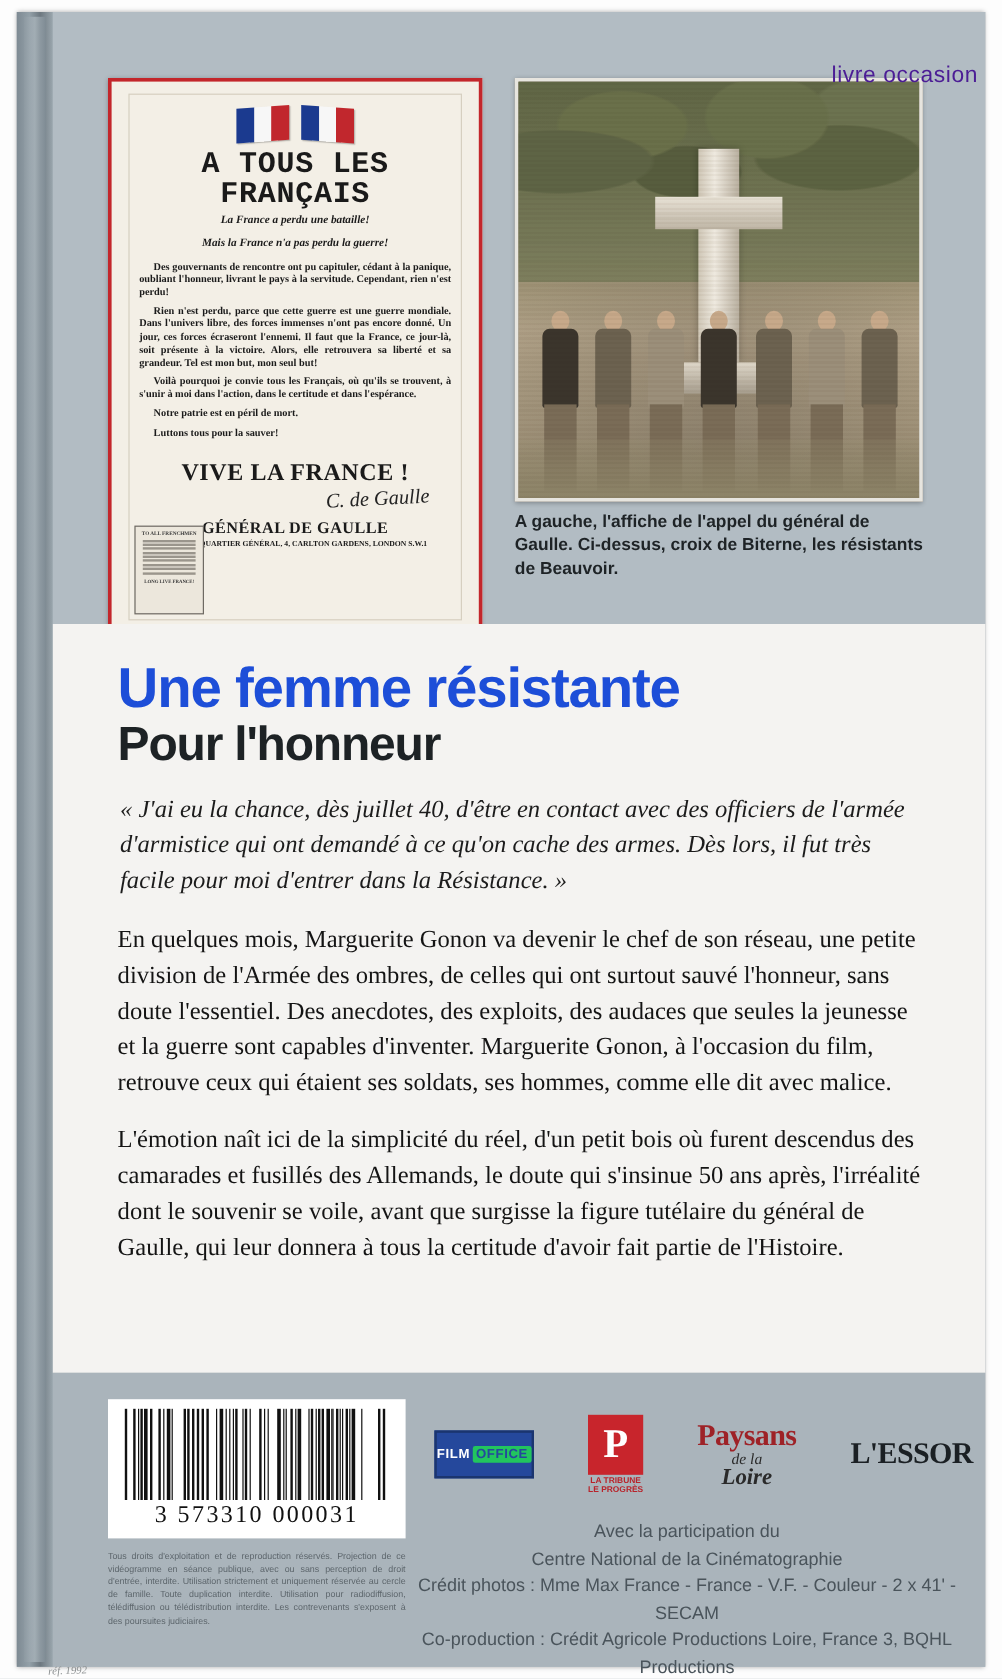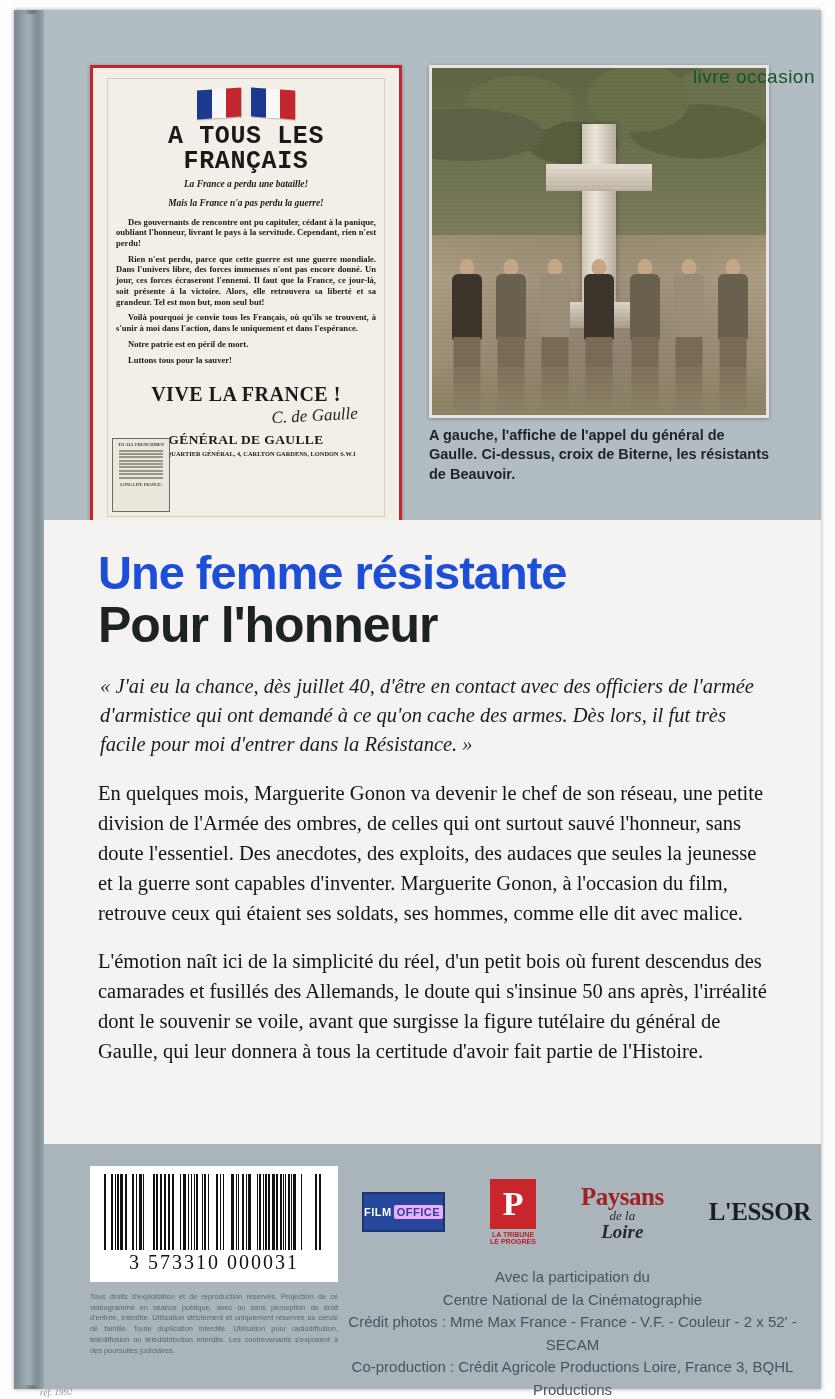--- a/index.html
+++ b/index.html
@@ -290,25 +290,24 @@
     position: absolute; inset: 0;
     background: repeating-linear-gradient(0deg, rgba(120,90,60,.05) 0 2px, rgba(0,0,0,0) 2px 4px);
     mix-blend-mode: multiply;
   }
   .watermark {
     position: absolute;
     right: 6px;
     top: 42px;
     font-family: "Liberation Sans", sans-serif;
     font-size: 19px;
-    color: #14532d;
+    color: #4c1d95;
     letter-spacing: .5px;
     z-index: 5;
     white-space: nowrap;
-    margin-top: 14px;
   }
   .caption {
     position: absolute;
     left: 385px;
     top: 416px;
     width: 345px;
     font-family: "Liberation Sans", sans-serif;
     font-size: 14.5px;
     font-weight: bold;
     line-height: 1.33;
@@ -330,21 +329,21 @@
     font-weight: bold;
     font-size: 47px;
     letter-spacing: -1px;
     color: #1d4ed8;
     line-height: 1.05;
     margin: 0;
   }
   .title-main {
     font-family: "Liberation Sans", sans-serif;
     font-weight: bold;
-    font-size: 50px;
+    font-size: 40px;
     letter-spacing: -1px;
     color: #1d2225;
     line-height: 1.05;
     margin: 2px 0 20px;
   }
   .quote {
     font-style: italic;
     font-size: 20.5px;
     line-height: 1.42;
     color: #1c1c1c;
@@ -420,21 +419,21 @@
     border: 2px solid #1b356f;
     display: flex; align-items: center; justify-content: center;
     font-family: "Liberation Sans", sans-serif;
     font-weight: bold;
     font-size: 11px;
     color: #fff;
     letter-spacing: .5px;
     gap: 2px;
   }
   .logo-filmoffice .hl {
-    background: #f0abfc; color: #25489c; padding: 1px 3px; border-radius: 2px;
+    background: #22c55e; color: #25489c; padding: 1px 3px; border-radius: 2px;
   }
   .logo-tribune { text-align: center; }
   .logo-tribune .mark {
     width: 46px; height: 50px; background: #c8252c; color: #fff;
     font-family: "Liberation Serif", serif; font-weight: bold; font-size: 34px;
     display: flex; align-items: center; justify-content: center; margin: 0 auto;
   }
   .logo-tribune .cap {
     font-family: "Liberation Sans", sans-serif;
     font-size: 7px; font-weight: bold; color: #b8232a; margin-top: 2px;
@@ -515,21 +514,21 @@
                   <span class="b"></span>
                   <span class="w"></span>
                   <span class="r"></span>
                 </div>
             </div>
             <h1>A TOUS LES FRANÇAIS</h1>
             <div class="sub">La France a perdu une bataille!</div>
             <div class="sub">Mais la France n'a pas perdu la guerre!</div>
             <p class="body">Des gouvernants de rencontre ont pu capituler, cédant à la panique, oubliant l'honneur, livrant le pays à la servitude. Cependant, rien n'est perdu!</p>
             <p class="body">Rien n'est perdu, parce que cette guerre est une guerre mondiale. Dans l'univers libre, des forces immenses n'ont pas encore donné. Un jour, ces forces écraseront l'ennemi. Il faut que la France, ce jour-là, soit présente à la victoire. Alors, elle retrouvera sa liberté et sa grandeur. Tel est mon but, mon seul but!</p>
-            <p class="body">Voilà pourquoi je convie tous les Français, où qu'ils se trouvent, à s'unir à moi dans l'action, dans le uniquement et dans l'espérance.</p>
+            <p class="body">Voilà pourquoi je convie tous les Français, où qu'ils se trouvent, à s'unir à moi dans l'action, dans le certitude et dans l'espérance.</p>
             <p class="body">Notre patrie est en péril de mort.</p>
             <p class="body">Luttons tous pour la sauver!</p>
             <div class="vive">VIVE LA FRANCE !</div>
             <div class="signature">C. de Gaulle</div>
             <div class="gen">GÉNÉRAL DE GAULLE</div>
             <div class="addr">QUARTIER GÉNÉRAL,
 4, CARLTON GARDENS,
 LONDON S.W.1</div>
 
             <div class="mini-poster">
@@ -701,21 +700,21 @@
           <div class="logo-essor">L'ESSOR</div>
           <div class="logo-sacem">
             <div class="s1">OFFICE</div>
             <div class="s2">SACD SDRM</div>
           </div>
         </div>
 
         <div class="credits">
           <div>Avec la participation du</div>
           <div>Centre National de la Cinématographie</div>
-          <div>Crédit photos : Mme Max France - France - V.F. - Couleur - 2 x 52' - SECAM</div>
+          <div>Crédit photos : Mme Max France - France - V.F. - Couleur - 2 x 41' - SECAM</div>
           <div>Co-production : Crédit Agricole Productions Loire, France 3, BQHL Productions</div>
           <div>
             <span>© 1992 - Tous droits réservés - </span><span class="strong">EDV 926</span><span> - BQHL Productions</span>
           </div>
           <div>WWW.BQHL-PROD.COM</div>
         </div>
       </div>
 
     </div>
   </div>

